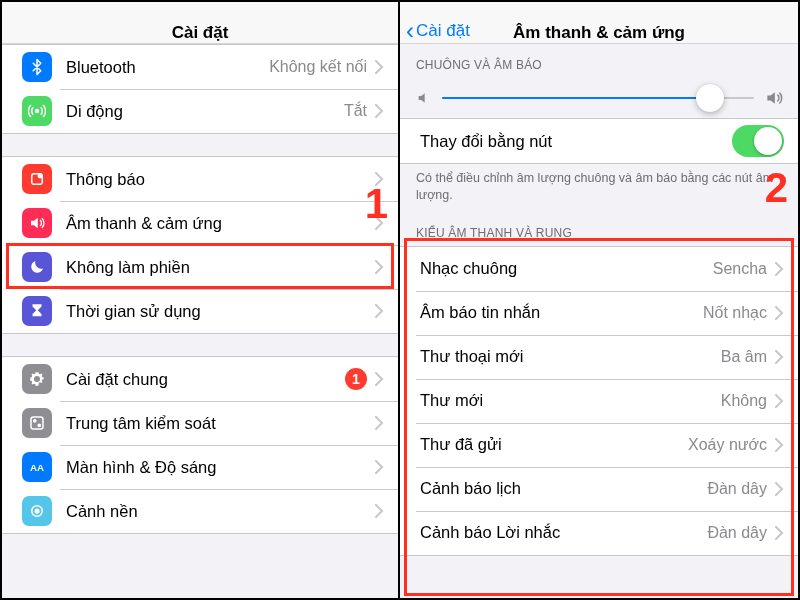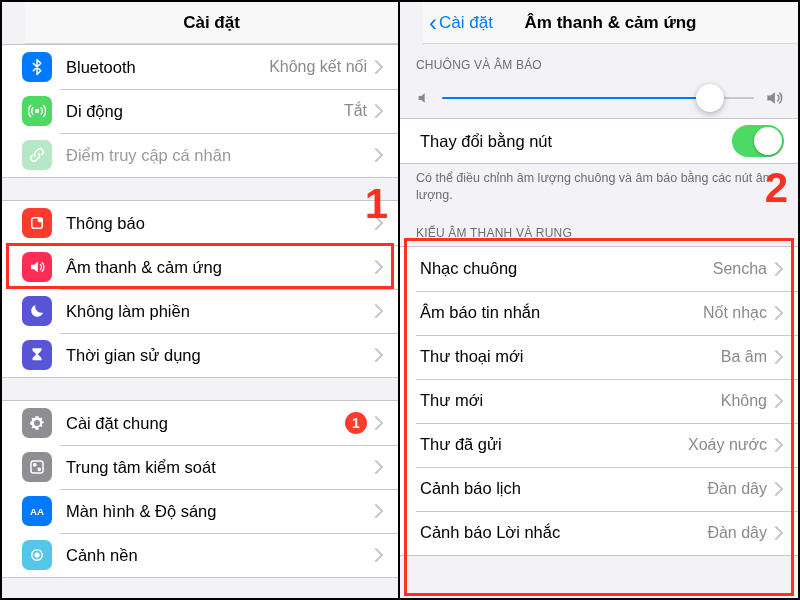--- a/index.html
+++ b/index.html
@@ -2,21 +2,21 @@
 <html><head>
   <meta charset="utf-8">
   <style>
     * { margin:0; padding:0; box-sizing:border-box; font-family:-apple-system,"Helvetica Neue",Arial,sans-serif; -webkit-font-smoothing:antialiased; }
     body { background:#fff; }
     .stage { width:800px; height:600px; border:2px solid #000; display:flex; position:relative; overflow:hidden; }
     .pane { flex:1 1 50%; height:100%; background:#f2f2f7; position:relative; overflow:hidden; }
     .pane.left { border-right:2px solid #000; }
 
     
-    .hdr { height:42px; display:flex; align-items:center; justify-content:center; position:relative; background:#f8f8f8; border-bottom:1px solid #d5d5d8;margin-left:23px; }
+    .hdr { height:42px; display:flex; align-items:flex-end; justify-content:center; position:relative; background:#f8f8f8; border-bottom:1px solid #d5d5d8; }
     .hdr .title { font-size:17px; font-weight:600; color:#000; }
     .hdr .back { position:absolute; left:6px; display:flex; align-items:center; color:#007aff; font-size:17px; cursor:pointer; }
     .hdr .back .chev { font-size:24px; line-height:1; margin-right:2px; font-weight:300; }
 
     
     .grp-label { font-size:12px; color:#6d6d72; padding:14px 4px 6px 16px; letter-spacing:0.2px; }
     .grp-desc  { font-size:12.5px; color:#6d6d72; padding:6px 16px 8px 16px; line-height:1.35; }
     .grp { background:#fff; border-top:0.5px solid #c7c7cc; border-bottom:0.5px solid #c7c7cc; }
     .grp + .grp, .grp-label + .grp, .grp-desc + .grp-label {}
     .spacer { height:22px; }
@@ -88,34 +88,20 @@
             </svg>
         </div>
         <div class="label">Di động</div>
         <div class="val">Tắt</div>
         <div class="chev-r">
             <svg viewBox="0 0 9 14">
               <path d="M1 1l6 6-6 6" fill="none" stroke="#c7c7cc" stroke-width="2" stroke-linecap="round"></path>
             </svg>
           </div>
       </div>
-      <div class="row">
-          <div class="sep"></div>
-        <div class="icon" style="background:#b6e8c8">
-          <svg viewBox="0 0 24 24" fill="none" stroke="#fff" stroke-width="2.2">
-              <path d="M10 14a4 4 0 0 1 0-6l3-3a4 4 0 1 1 6 6l-1 1M14 10a4 4 0 0 1 0 6l-3 3a4 4 0 1 1-6-6l1-1"></path>
-            </svg>
-        </div>
-        <div class="label dim">Điểm truy cập cá nhân</div>
-        <div class="chev-r">
-            <svg viewBox="0 0 9 14">
-              <path d="M1 1l6 6-6 6" fill="none" stroke="#c7c7cc" stroke-width="2" stroke-linecap="round"></path>
-            </svg>
-          </div>
-      </div>
     </div>
 
     <div class="spacer"></div>
 
     <div class="grp">
       <div class="row">
         <div class="icon" style="background:#ff3b30">
           <svg viewBox="0 0 24 24" fill="#fff">
               <rect x="5" y="5" width="14" height="14" rx="3" fill="none" stroke="#fff" stroke-width="2"></rect>
               <circle cx="16" cy="8" r="3.3"></circle>

